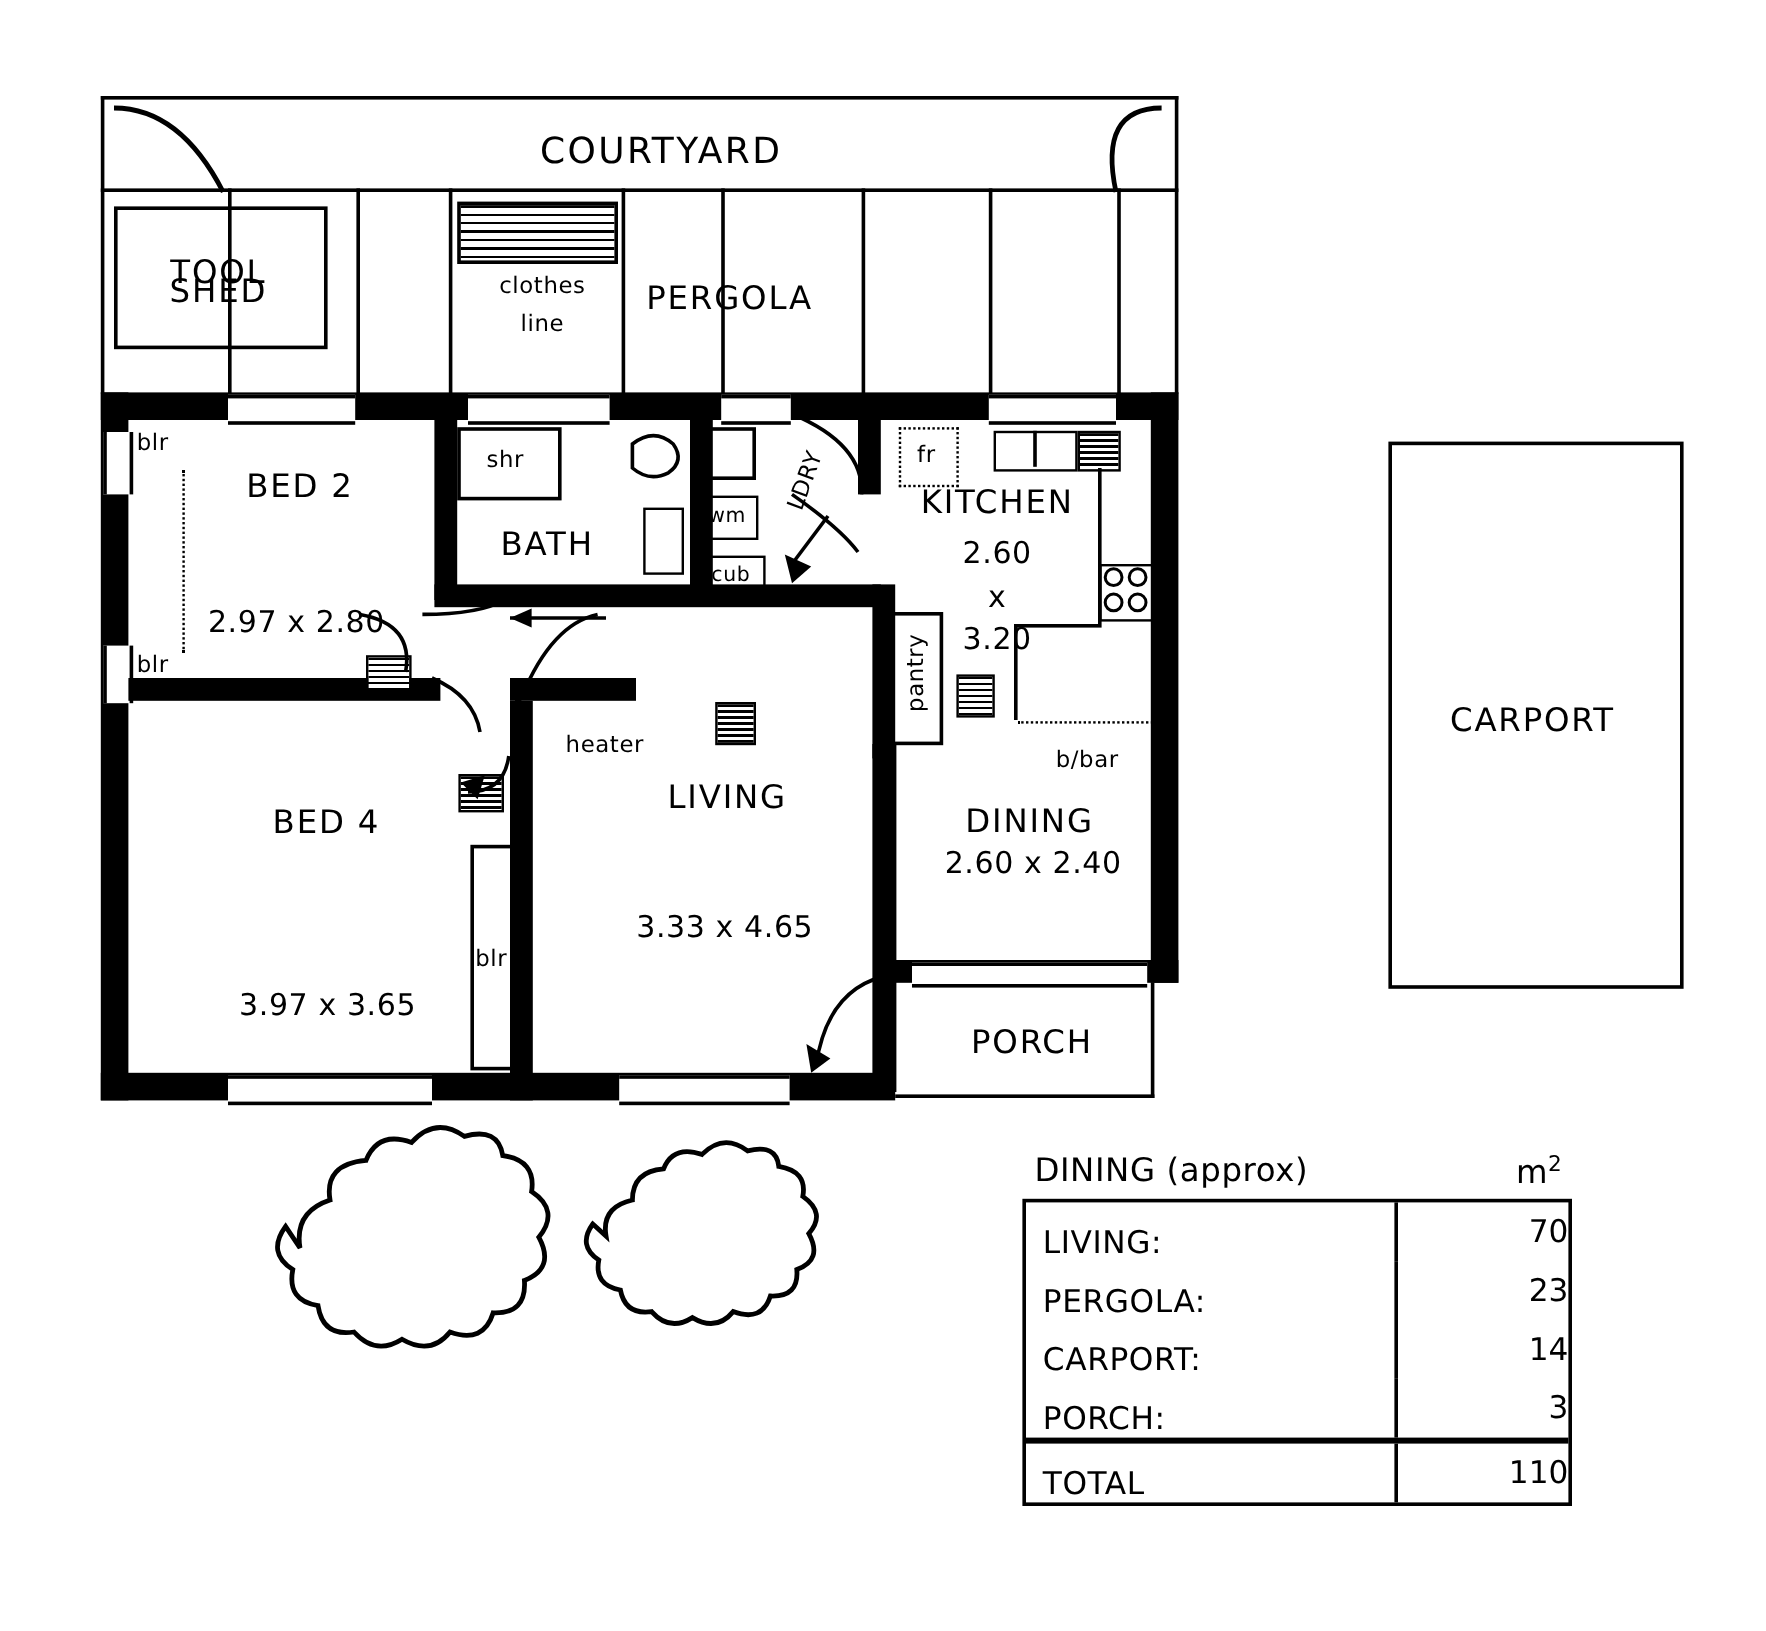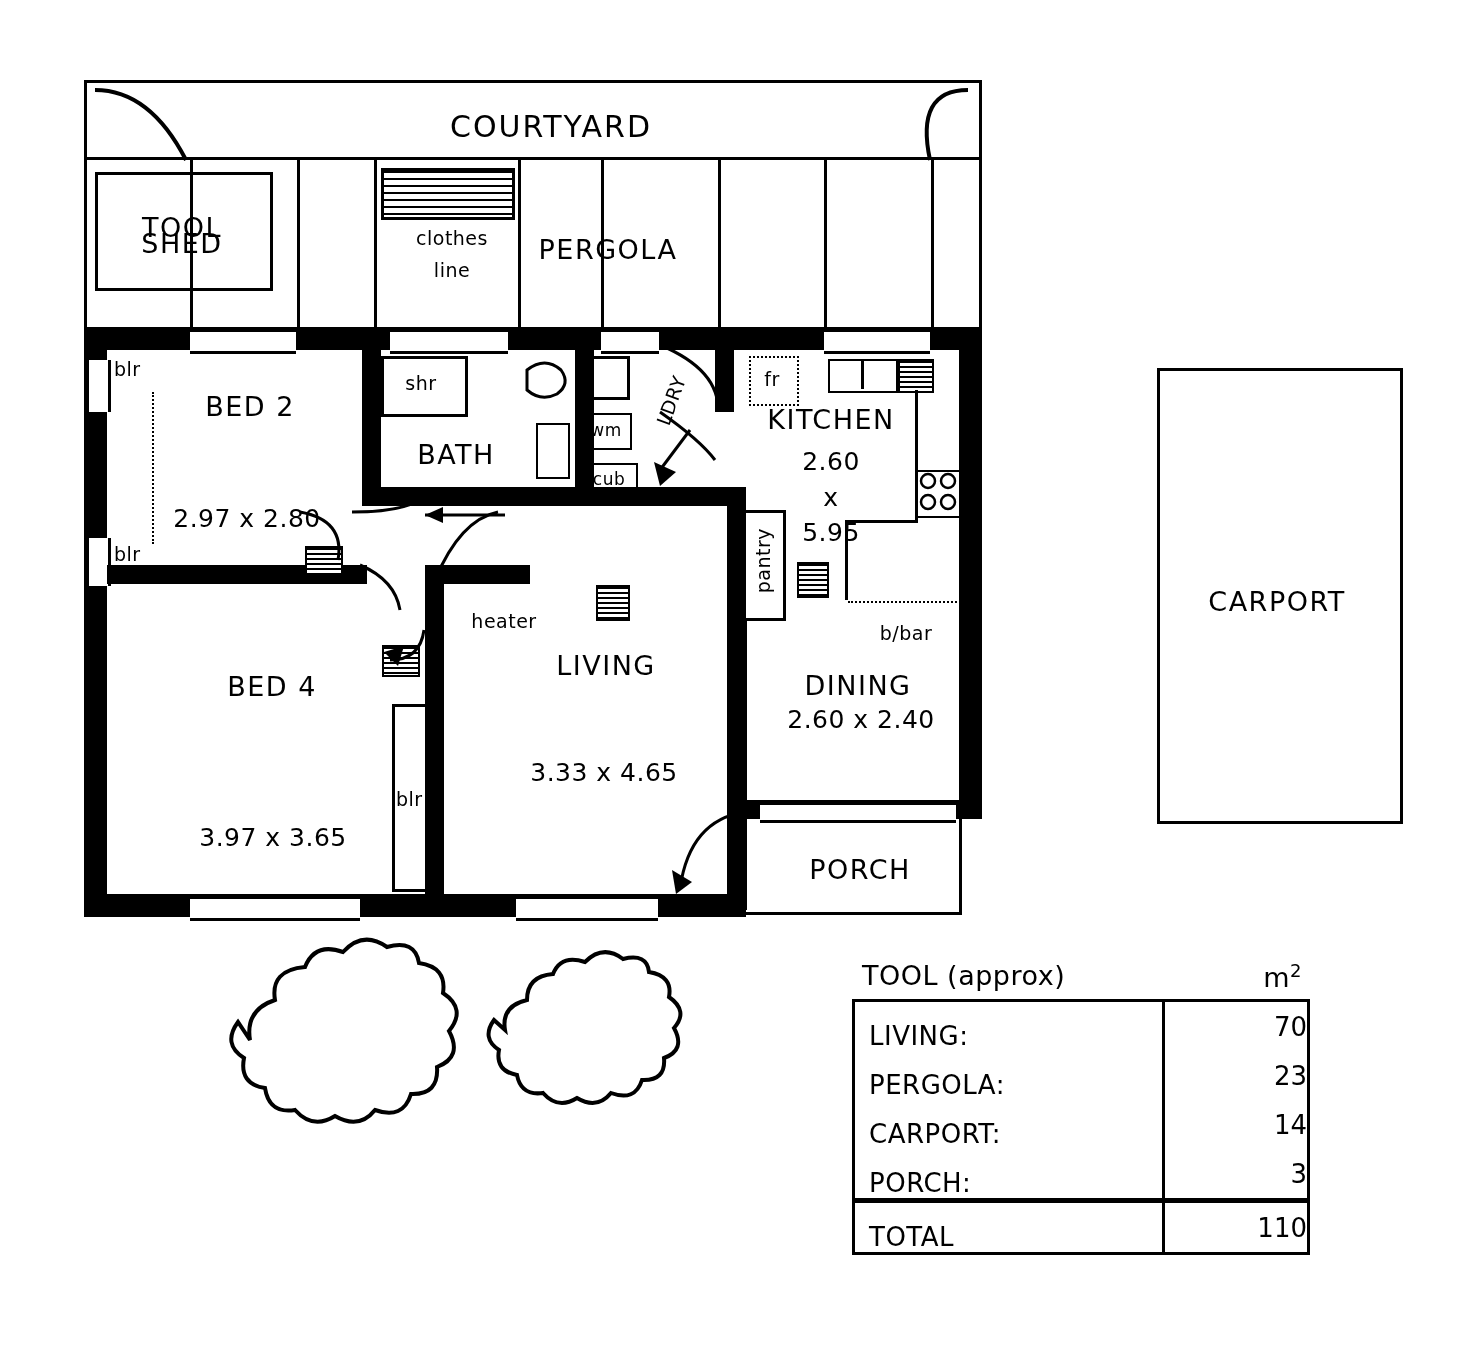--- a/index.html
+++ b/index.html
@@ -182,21 +182,21 @@
   </svg>
 
   <div class="thin-v" style="left:915px; top:390px; height:130px;"></div>
   <div class="thin-h" style="left:845px; top:520px; width:73px;"></div>
   <div class="thin-v" style="left:845px; top:520px; height:80px;"></div>
   <div class="dotline-h" style="left:848px; top:601px; width:113px;"></div>
 
   <div class="lbl center room-name" style="left:831px; top:419px;">KITCHEN</div>
   <div class="lbl center room-dim" style="left:831px; top:461px;">2.60</div>
   <div class="lbl center room-dim" style="left:831px; top:497px;">x</div>
-  <div class="lbl center room-dim" style="left:831px; top:532px;">5.95</div>
+  <div class="lbl center room-dim" style="left:831px; top:532px;">3.20</div>
   <div class="lbl center small" style="left:906px; top:633px;">b/bar</div>
 
   <div class="ol" style="left:740px; top:510px; width:40px; height:105px;"></div>
   <div class="lbl small vtext" style="left:752px; top:528px;">pantry</div>
 
   <div class="lbl center room-name" style="left:250px; top:406px;">BED 2</div>
   <div class="lbl center room-dim" style="left:247px; top:518px;">2.97 x 2.80</div>
 
   <div class="lbl center room-name" style="left:272px; top:686px;">BED 4</div>
   <div class="lbl center room-dim" style="left:273px; top:837px;text-align:center;">3.97 x 3.65</div>
@@ -245,21 +245,21 @@
   <div class="ol" style="left:1157px; top:368px; width:240px; height:450px;"></div>
   <div class="lbl center room-name" style="left:1277px; top:601px;">CARPORT</div>
 
   <svg class="ov">
     <path d="M250 1040 q-5 -30 25 -40 q-5 -30 30 -33 q10 -25 38 -15 q20 -22 44 -5 q28 -8 32 16 q28 4 24 30 q24 16 6 38 q14 26 -12 36 q2 28 -26 27 q-8 26 -36 16 q-16 20 -40 6 q-22 14 -40 -6 q-26 4 -30 -22 q-26 -4 -21 -30 q-22 -14 -6 -36 z" fill="none" stroke="#000" stroke-width="4"></path>
     <path d="M505 1030 q-4 -24 22 -30 q0 -24 26 -26 q8 -20 32 -12 q18 -18 38 -3 q24 -6 26 13 q24 4 20 25 q20 14 5 31 q12 22 -10 30 q2 23 -22 22 q-7 22 -31 13 q-14 17 -34 5 q-19 12 -34 -5 q-22 3 -26 -18 q-22 -4 -18 -25 q-18 -12 -5 -30 z" fill="none" stroke="#000" stroke-width="4"></path>
   </svg>
 
   <div class="areas-wrap">
     <div class="areas-head">
-      <span>TOOL (approx)</span>
+      <span>DINING (approx)</span>
       <span><span>m</span><span class="sup">2</span></span>
     </div>
     <div class="areas-table">
       <div class="areas-row">
         <div class="c1">LIVING:</div>
         <div class="c2">70</div>
       </div>
       <div class="areas-row">
         <div class="c1">PERGOLA:</div>
         <div class="c2">23</div>

